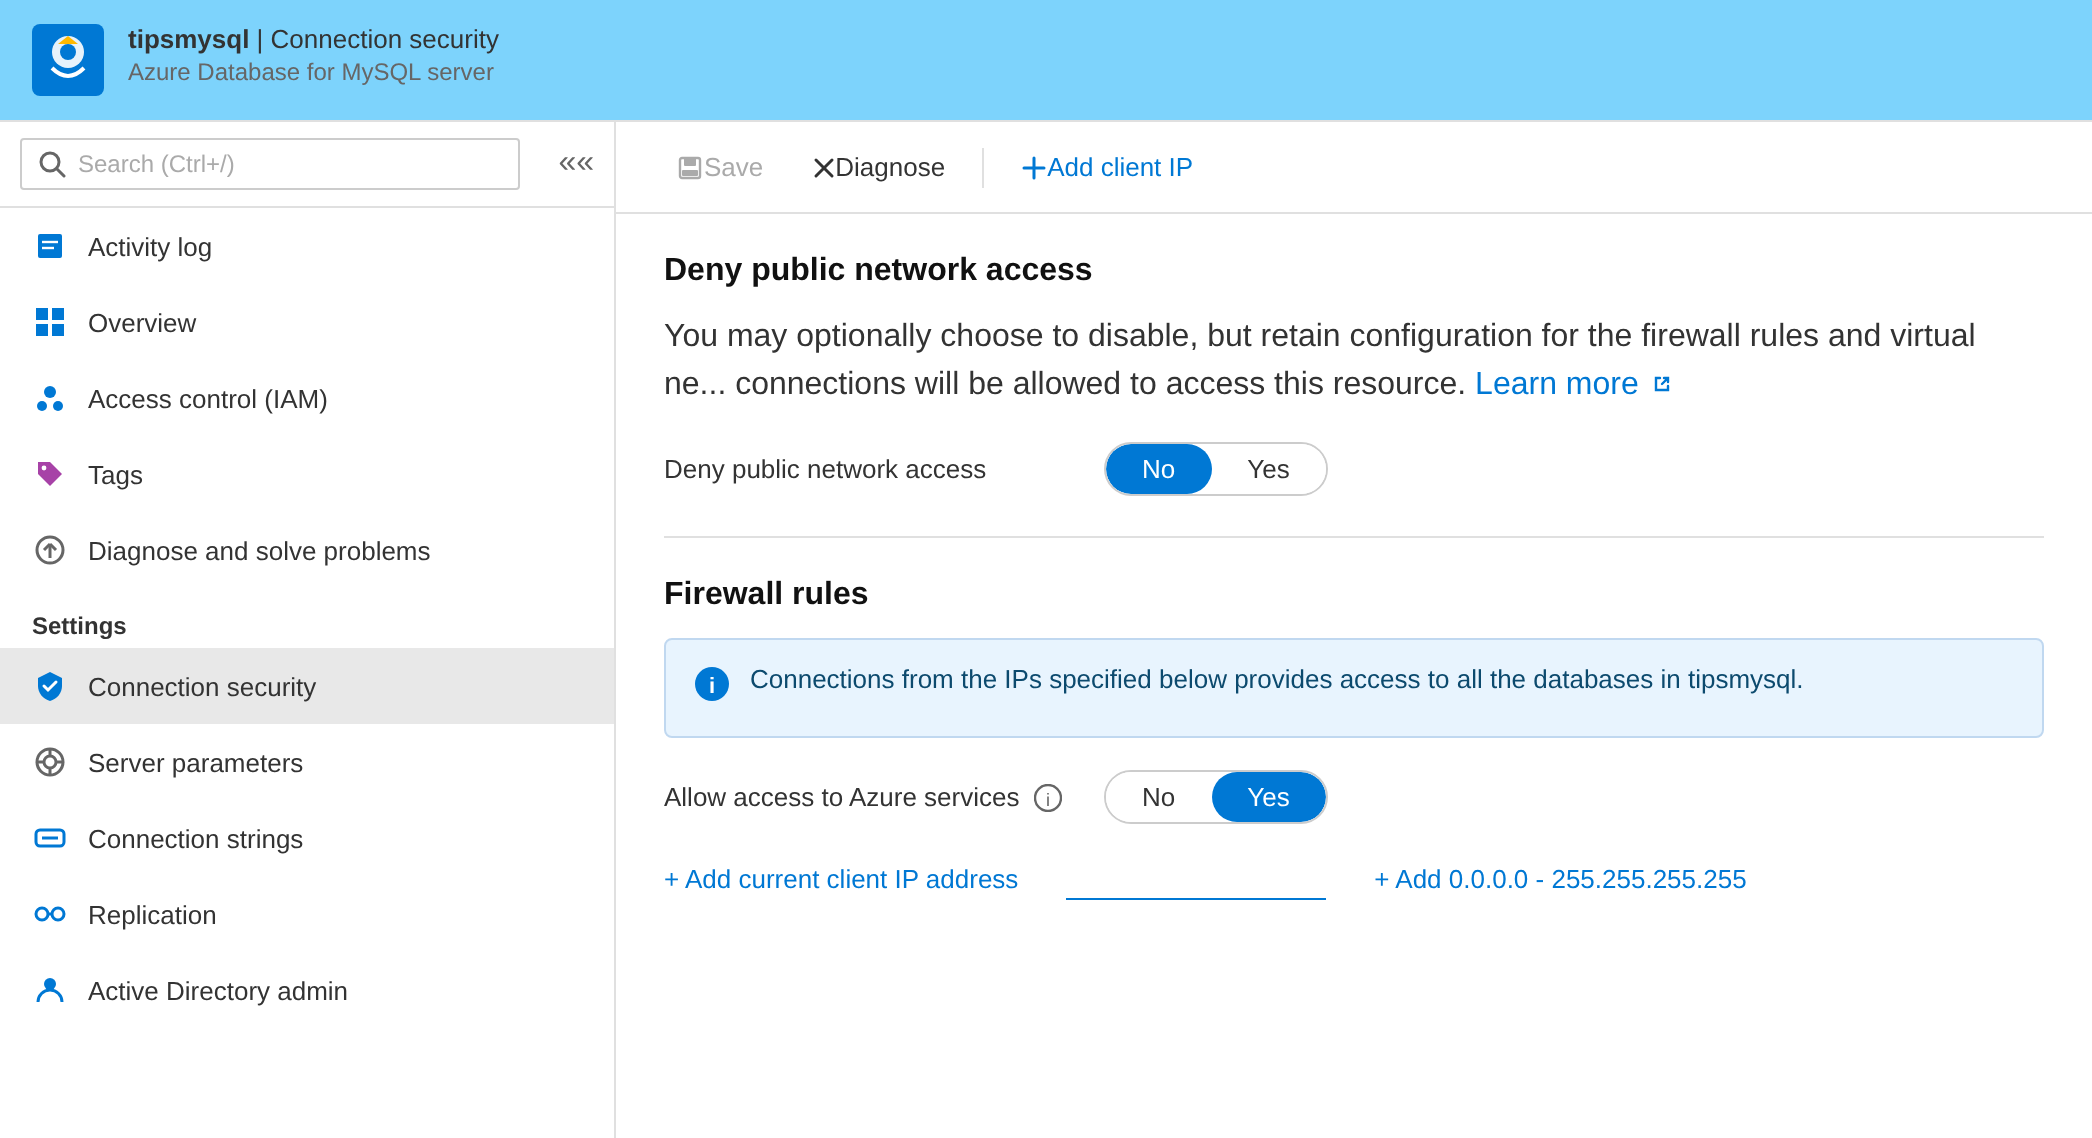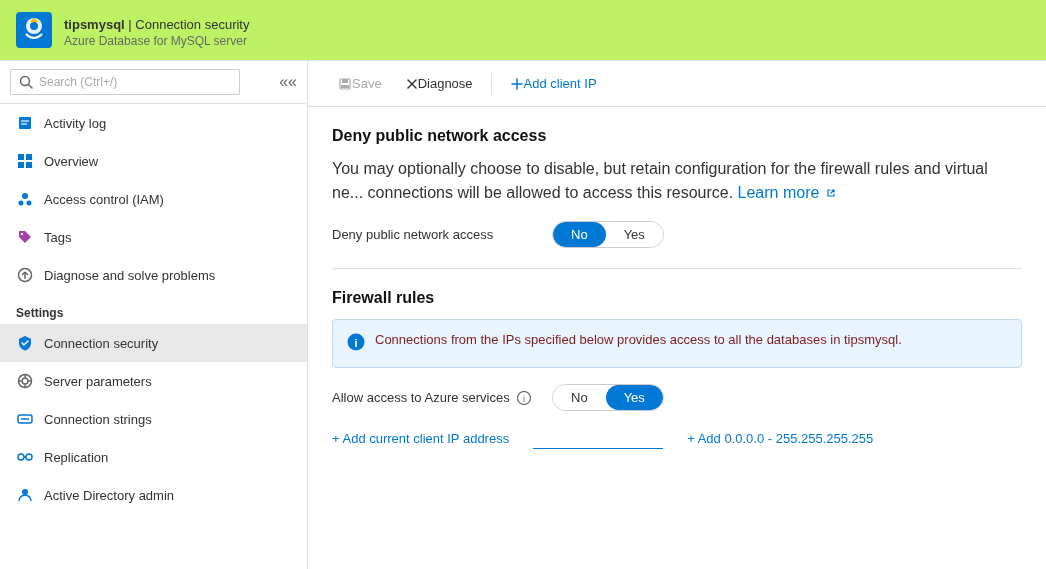--- a/index.html
+++ b/index.html
@@ -1,28 +1,28 @@
 <!DOCTYPE html>
 <html><head>
   <meta charset="utf-8">
   <style>
     * { box-sizing: border-box; margin: 0; padding: 0; }
     body { font-family: 'Segoe UI', Arial, sans-serif; font-size: 13px; color: #333; background: #fff; display: flex; flex-direction: column; height: 569px; overflow: hidden; }
 
     
-    .header { display: flex; align-items: flex-end; padding: 12px 16px; border-bottom: 1px solid #e0e0e0; background: #bef264; }
+    .header { display: flex; align-items: flex-start; padding: 12px 16px; border-bottom: 1px solid #e0e0e0; background: #7dd3fc; }
     .header-icon { width: 36px; height: 36px; margin-right: 12px; flex-shrink: 0; }
 
     
     .layout { display: flex; flex: 1; overflow: hidden; }
 
     
     .sidebar { width: 308px; border-right: 1px solid #e0e0e0; display: flex; flex-direction: column; overflow: hidden; flex-shrink: 0; position: relative; }
     .search-bar { padding: 8px 10px; border-bottom: 1px solid #e0e0e0; display: flex; align-items: center; gap: 6px; }
-    .search-input { border: 1px solid #ccc; border-radius: 2px; padding: 5px 8px; font-size: 13px; color: #666; width: 230px; display: flex; align-items: center; gap: 6px; cursor: text; }
+    .search-input { border: 1px solid #ccc; border-radius: 2px; padding: 5px 8px; font-size: 13px; color: #666; width: 250px; display: flex; align-items: center; gap: 6px; cursor: text; }
     .search-input-inner { color: #aaa; font-size: 12px; }
     .collapse-btn { margin-left: auto; cursor: pointer; color: #666; font-size: 16px; }
     .sidebar-scroll { overflow-y: auto; flex: 1; }
 
     .nav-item { display: flex; align-items: center; padding: 10px 16px; cursor: pointer; gap: 10px; color: #333; font-size: 13px; }
     .nav-item.active { background: #e8e8e8; font-weight: 500; }
     .nav-item .nav-icon { width: 18px; height: 18px; flex-shrink: 0; display: flex; align-items: center; justify-content: center; }
 
     .section-label { padding: 12px 16px 4px; font-size: 12px; font-weight: 700; color: #333; text-transform: none; }
 
@@ -47,21 +47,21 @@
     
     .toggle-group { display: flex; border: 1px solid #ccc; border-radius: 20px; overflow: hidden; }
     .toggle-option { padding: 5px 18px; font-size: 13px; cursor: pointer; background: #fff; color: #333; }
     .toggle-option.active { background: #0078d4; color: #fff; border-radius: 20px; }
 
     .divider { border: none; border-top: 1px solid #e0e0e0; margin: 20px 0; }
 
     
     .info-box { background: #e8f4fe; border: 1px solid #c0d8f0; border-radius: 4px; padding: 12px 14px; display: flex; align-items: flex-start; gap: 10px; margin-bottom: 16px; }
     .info-box-icon { color: #0078d4; font-size: 16px; flex-shrink: 0; margin-top: 1px; }
-    .info-box-text { font-size: 13px; color: #7f1d1d; }
+    .info-box-text { font-size: 13px; color: #0c4a6e; }
 
     .add-link { color: #0078d4; font-size: 13px; cursor: pointer; text-decoration: none; }
     .ip-field-placeholder { display: inline-block; width: 130px; height: 22px; border-bottom: 1px solid #0078d4; margin: 0 8px; vertical-align: middle; }
 
     
     .sidebar-scroll::-webkit-scrollbar { width: 6px; }
     .sidebar-scroll::-webkit-scrollbar-track { background: #f0f0f0; }
     .sidebar-scroll::-webkit-scrollbar-thumb { background: #c0c0c0; border-radius: 3px; }
   </style>
 </head>

